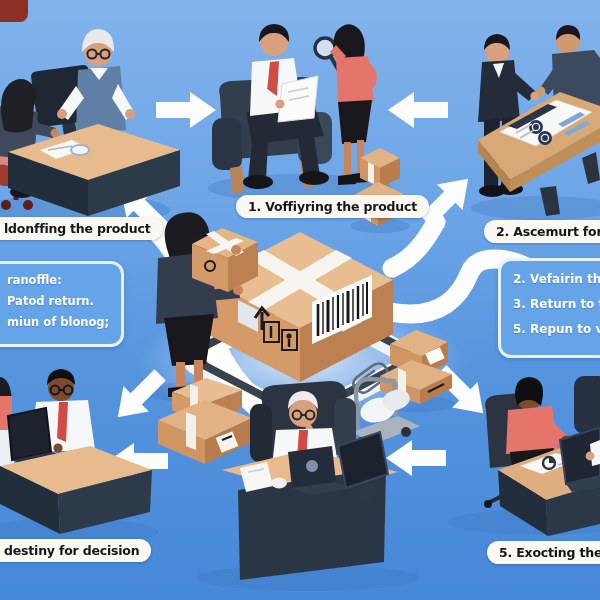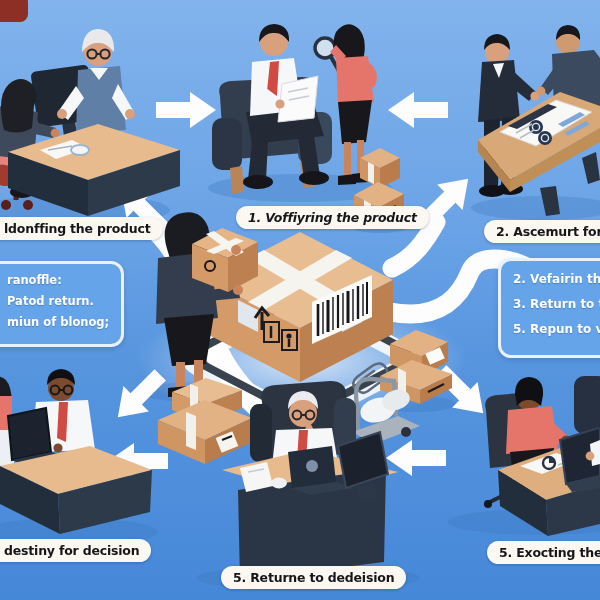--- a/index.html
+++ b/index.html
@@ -17,21 +17,21 @@
   .panel{
     position:absolute;background:#66a4e9;border:3px solid #e9f1fc;border-radius:13px;
     color:#fff;font-weight:700;white-space:nowrap;box-shadow:0 2px 5px rgba(15,40,80,.18);
     text-shadow:0 1px 1px rgba(30,70,130,.35);
   }
   .panel .ln{padding:0 12px;}
   .panel-left{left:-34px;top:261px;width:152px;height:74px;font-size:11.5px;line-height:21px;padding-top:6px;}
   .panel-left .ln{padding-left:38px;}
   .panel-right{left:498px;top:258px;width:170px;height:88px;font-size:12px;line-height:25px;padding-top:6px;}
   .p1{left:-12px;top:217px;padding-left:16px;}
-  .p2{left:236px;top:206px;font-style:italic;}
+  .p2{left:236px;top:195px;}
   .p3{left:484px;top:220px;}
   .p4{left:-14px;top:539px;padding-left:18px;}
   .p5{left:221px;top:566px;}
   .p6{left:487px;top:541px;}
 </style>
 </head>
 <body>
 
 <div class="stage">
 
@@ -434,21 +434,20 @@
     </g>
     <polygon points="590,444 600,440 600,464 592,466" fill="#f4f5f6"></polygon>
     <circle cx="590" cy="456" r="4.4" fill="#d9a07e"></circle>
   </g>
 </svg>
 
 <div class="pill p1">ldonffing the product</div>
 <div class="pill p2">1. Voffiyring the product</div>
 <div class="pill p3">2. Ascemurt for votu</div>
 <div class="pill p4">destiny for decision</div>
-<div class="pill p5">5. Returne to dedeision</div>
 <div class="pill p6">5. Exocting the decisi</div>
 
 <div class="panel panel-left">
   <div class="ln">ranoffle:</div>
   <div class="ln">Patod return.</div>
   <div class="ln">miun of blonog;</div>
 </div>
 
 <div class="panel panel-right">
   <div class="ln">2. Vefairin the retu</div>

